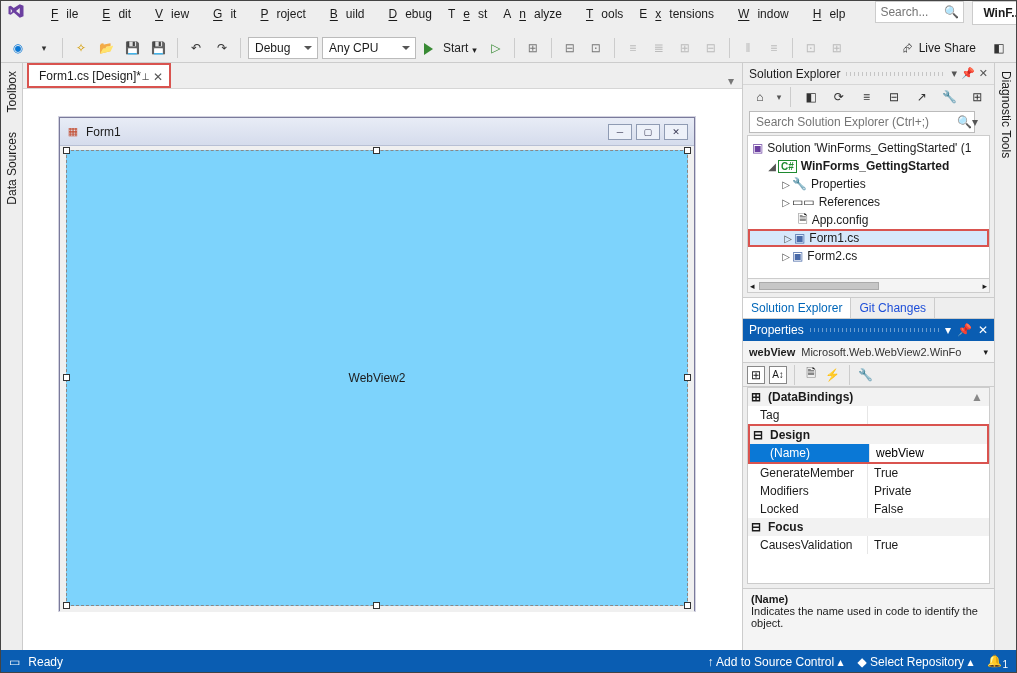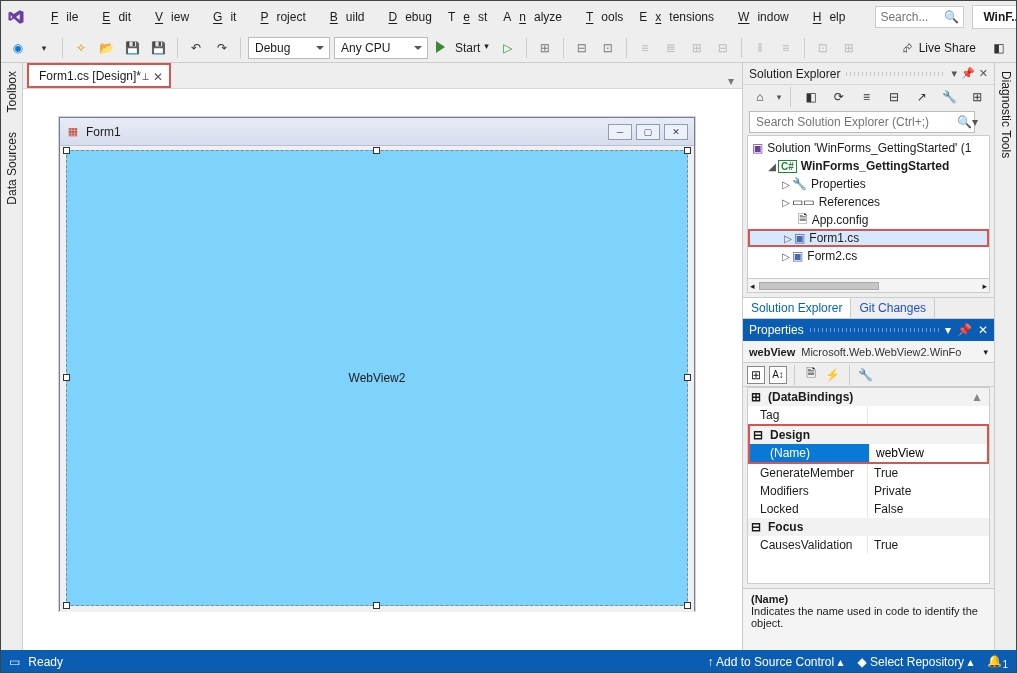--- a/index.html
+++ b/index.html
@@ -1,30 +1,30 @@
 <!DOCTYPE html>
 <html><head>
 <meta charset="utf-8">
 <style>
   * { box-sizing: border-box; margin: 0; padding: 0; font-family: "Segoe UI", Arial, sans-serif; }
   body { width: 1017px; height: 673px; background: #fff; font-size: 12px; color: #1b1b1b; position: relative; overflow: hidden; border: 1px solid #444; }
-  .titlebar { height: 32px; background: #eee; display: flex; align-items: center; padding: 12px 6px; }
+  .titlebar { height: 32px; background: #eee; display: flex; padding: 0 6px; }
   .titlebar .vslogo { width: 20px; height: 20px; margin-right: 10px; display: flex; align-items:center; justify-content:center; }
   .menu { display: flex; gap: 0; }
   .menu span { padding: 6px 8px; cursor: default; }
   .titlebar .search { margin-left: 22px; width: 100px; height: 22px; border: 1px solid #ccc; background:#fff; display:flex; align-items:center; }
   .titlebar .search input { border:none; outline:none; width: 68px; font-size:12px; padding-left:4px; }
   .titlebar .project-pill { margin-left: 8px; height: 24px; background: #fff; border:1px solid #ccc; padding: 0 18px 0 10px; display:flex; align-items:center; font-weight:600; position:relative; }
   .titlebar .project-pill::after { content:""; position:absolute; right:6px; top:10px; border:4px solid transparent; border-top-color:#555; }
   .toolbar { height: 30px; background: #eee; display:flex; align-items:center; padding: 0 6px; border-bottom:1px solid #ccc; gap:4px; }
   .tbtn { width: 22px; height: 22px; display:flex; align-items:center; justify-content:center; border-radius:2px; font-size:12px; color:#333; }
   .tsep { width:1px; height:20px; background:#ccc; margin:0 3px; }
   .dropdown { height:22px; border:1px solid #bbb; background:#fff; display:flex; align-items:center; padding:0 18px 0 6px; position:relative; font-size:12px; }
   .dropdown::after { content:""; position:absolute; right:5px; top:8px; border:4px solid transparent; border-top-color:#555; }
-  .start { display:flex; align-items:flex-start; gap:4px; color:#222; font-size:12px; padding: 0 4px; }
+  .start { display:flex; align-items:flex-end; gap:4px; color:#222; font-size:12px; padding: 0 4px; }
   .start .tri { width:0; height:0; border:6px solid transparent; border-left: 9px solid #388a34; }
   .live { display:flex; align-items:center; gap:6px; font-size:12px; margin-left:auto; padding: 0 8px; }
   .main { display:flex; height: calc(673px - 32px - 30px - 24px); }
   .leftrail { width: 22px; background:#eee; border-right:1px solid #ccc; display:flex; flex-direction:column; align-items:center; padding-top:4px; gap:12px; }
   .leftrail .tab { writing-mode: vertical-rl; transform: rotate(180deg); font-size:12px; padding: 4px 2px; }
   .rightrail { width: 22px; background:#eee; border-left:1px solid #ccc; display:flex; flex-direction:column; align-items:center; padding-top:4px; }
   .rightrail .tab { writing-mode: vertical-rl; font-size:12px; padding: 4px 2px; }
   .center { flex:1; display:flex; flex-direction:column; background:#fff; }
   .tabs { height:26px; background:#eee; display:flex; align-items:flex-end; border-bottom:1px solid #d6d6d6; }
   .doctab { height:25px; padding: 0 28px 0 10px; display:flex; align-items:center; font-size:12px; position:relative; background:#f6f6f6; border:1px solid #d6d6d6; border-bottom: none; margin-left:4px; }
@@ -125,21 +125,21 @@
   <div class="tbtn" style="font-size:9px;">▾</div>
   <div class="tsep"></div>
   <div class="tbtn" style="color:#d49b00;">✧</div>
   <div class="tbtn" style="color:#d49b00;">📂</div>
   <div class="tbtn" style="color:#0a78d6;">💾</div>
   <div class="tbtn" style="color:#0a78d6;">💾</div>
   <div class="tsep"></div>
   <div class="tbtn">↶</div>
   <div class="tbtn">↷</div>
   <div class="tsep"></div>
-  <div class="dropdown" style="width:82px;">Debug</div>
+  <div class="dropdown" style="width:70px;">Debug</div>
   <div class="dropdown" style="width:94px;">Any CPU</div>
   <div class="start">
     <div class="tri"></div>
     <span>Start</span> 
       <span style="font-size:9px;">▾</span>
   </div>
   <div class="tbtn" style="color:#388a34;">▷</div>
   <div class="tsep"></div>
   <div class="tbtn" style="color:#777;">⊞</div>
   <div class="tsep"></div>

